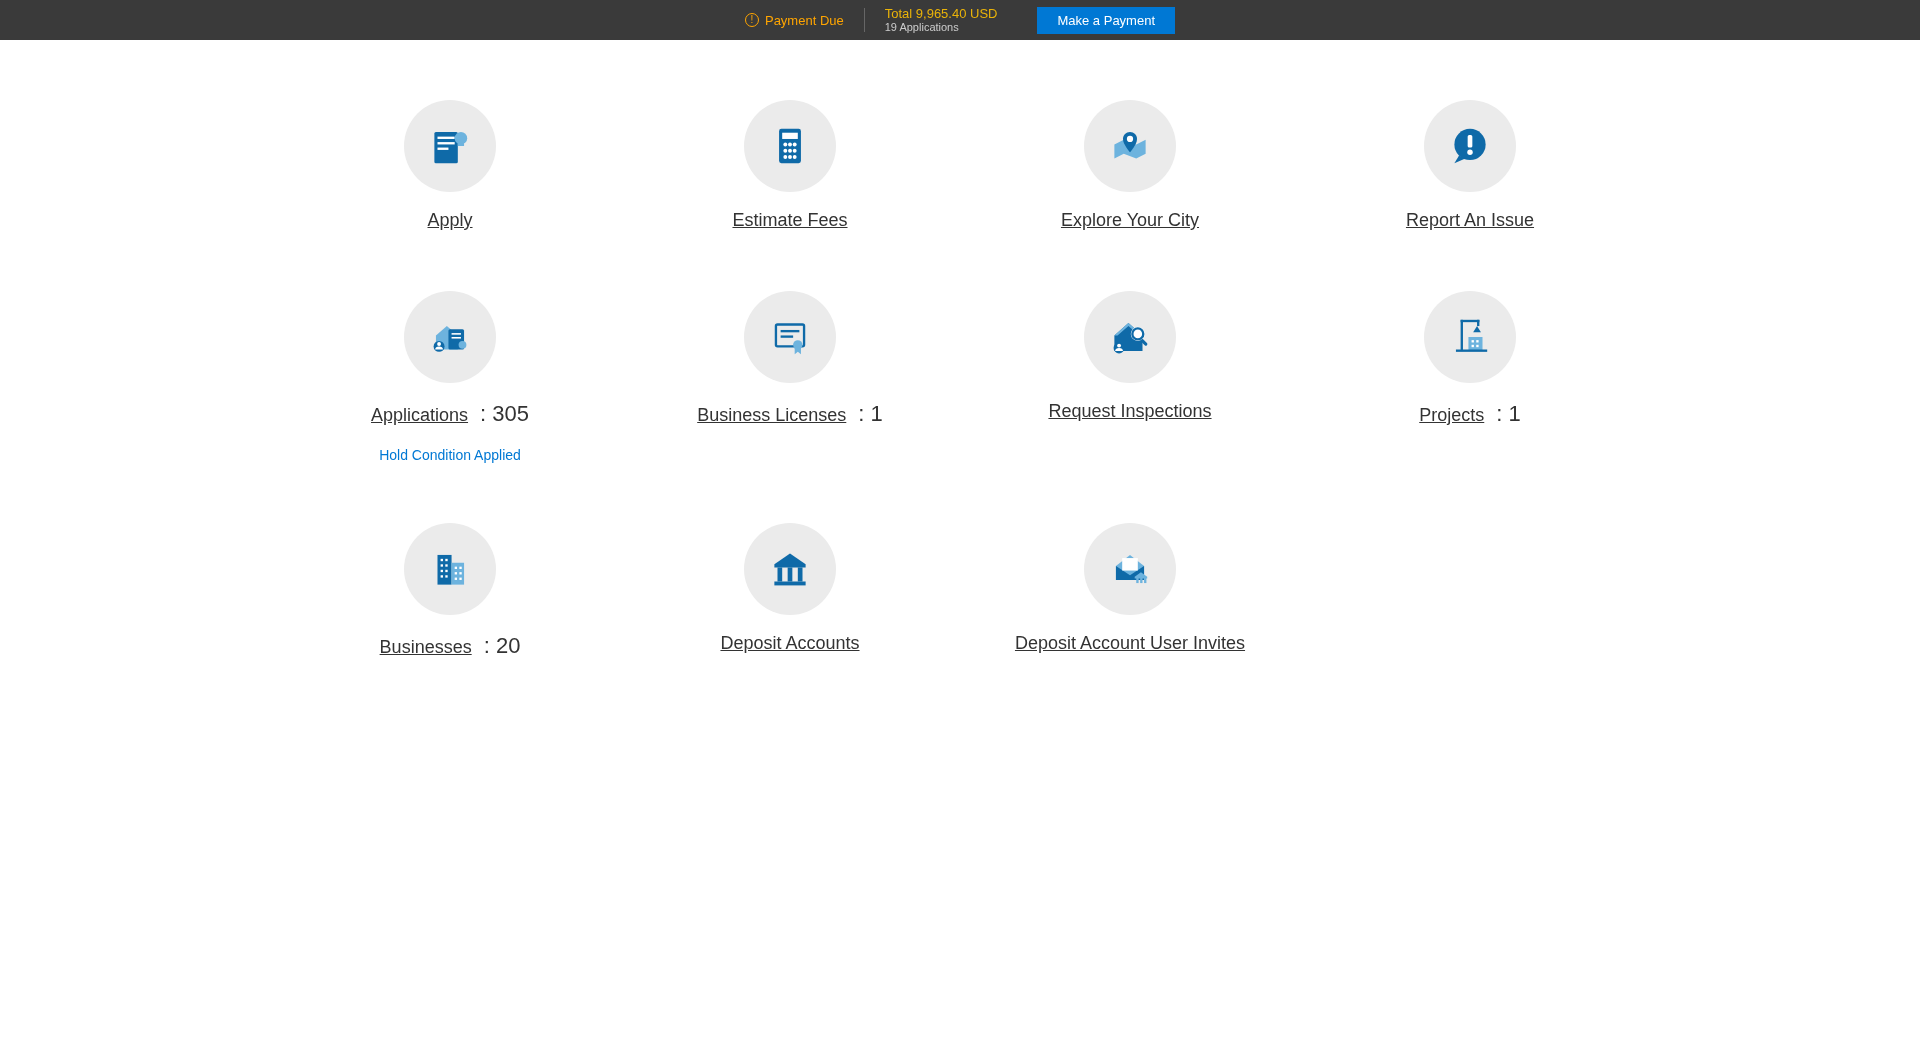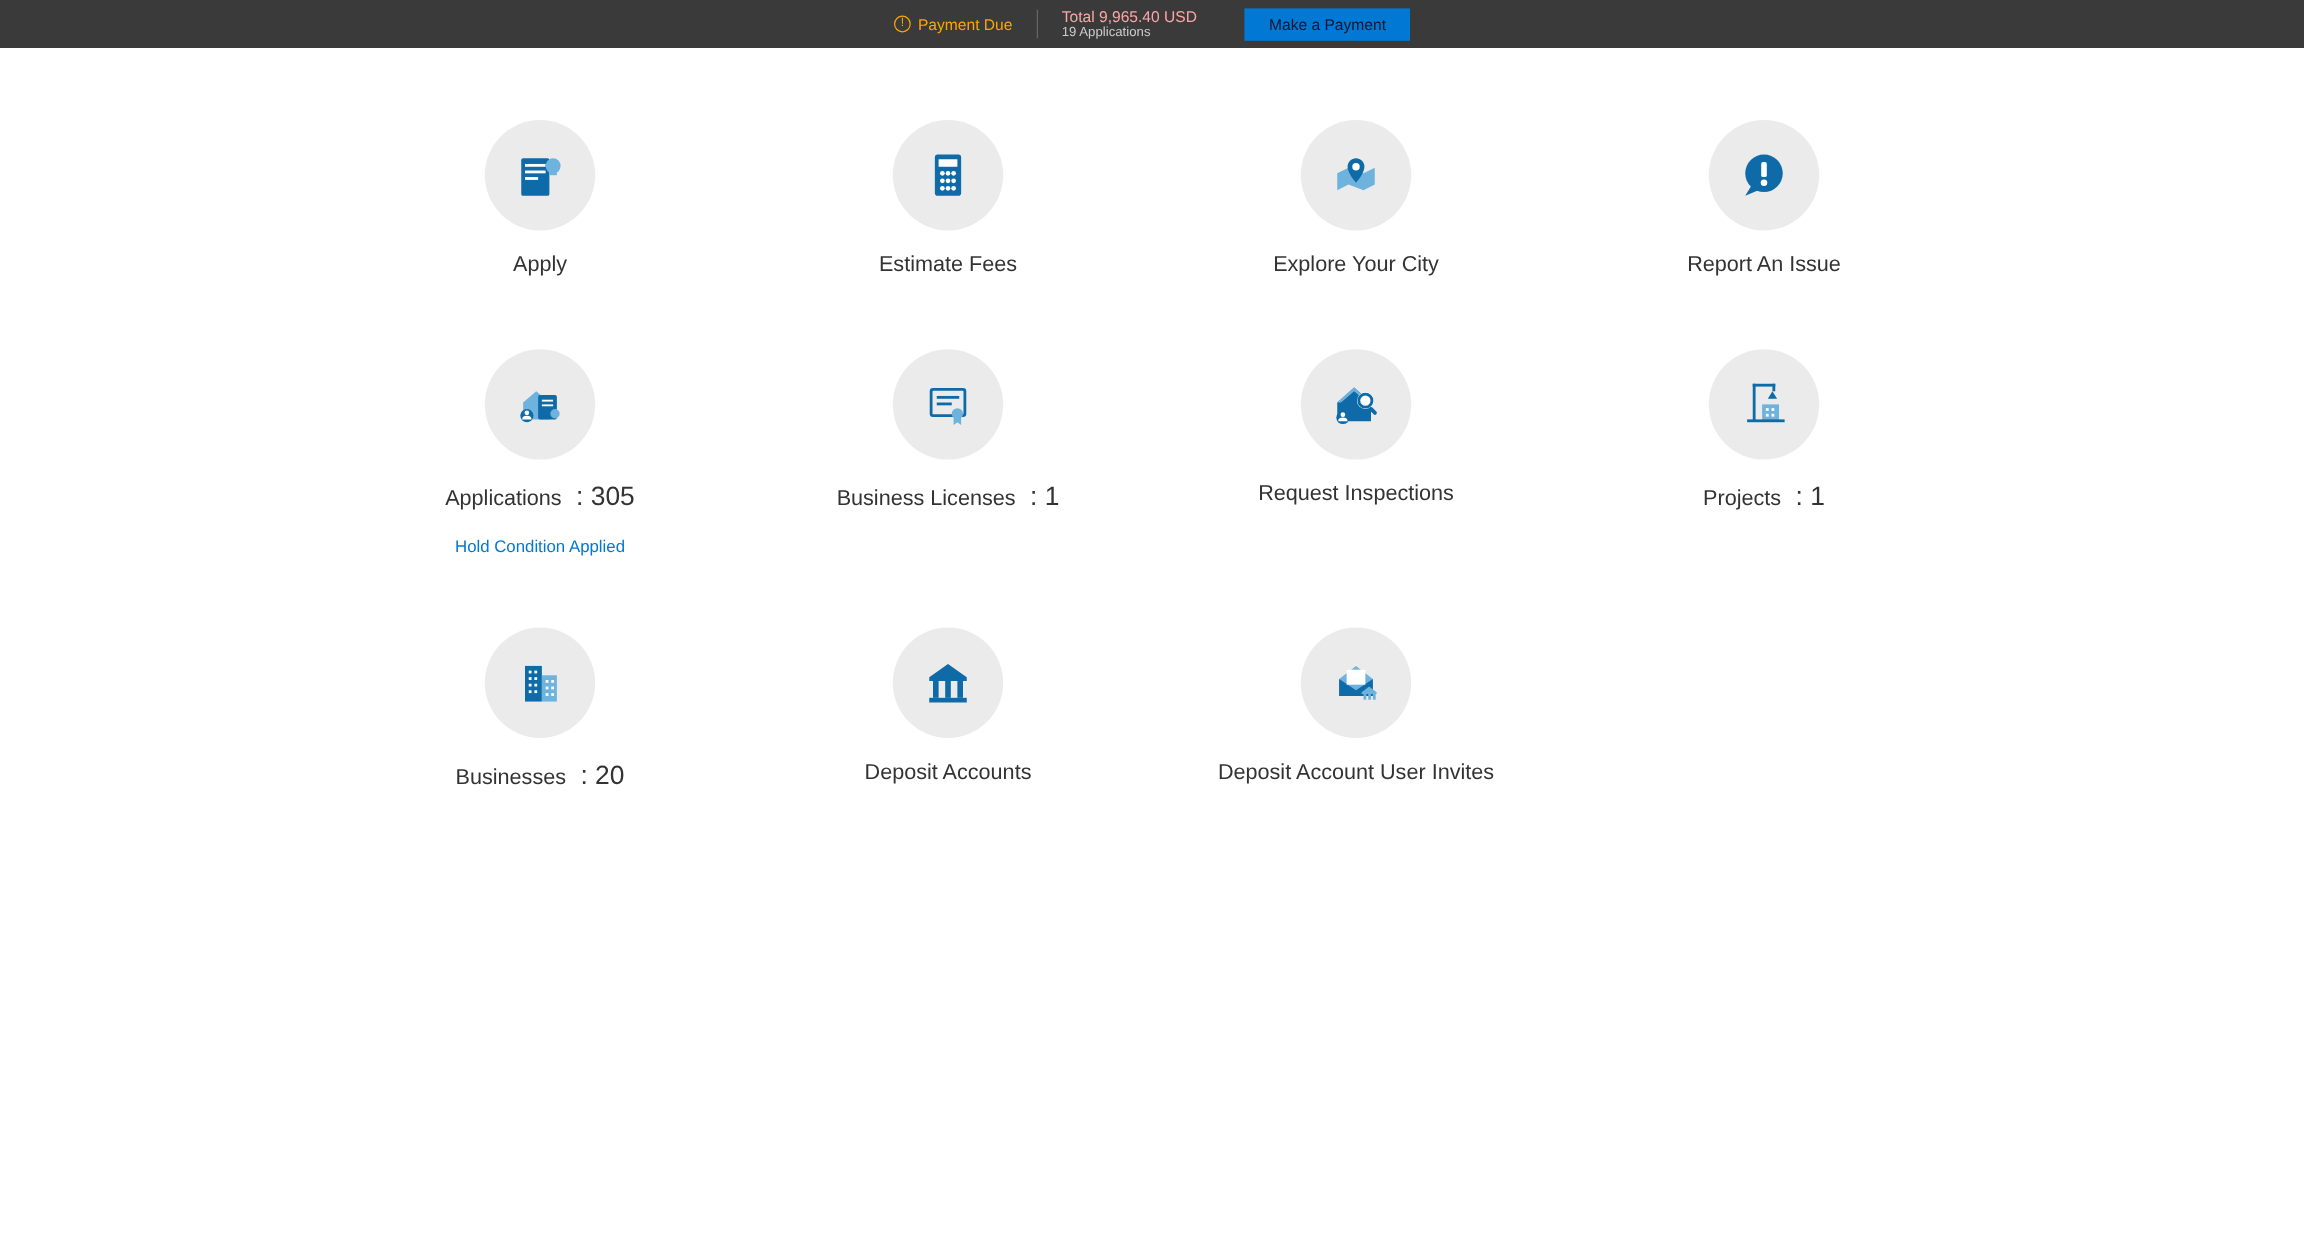--- a/index.html
+++ b/index.html
@@ -44,29 +44,29 @@
       height: 24px;
       background: #666;
     }
     .total-section {
       display: flex;
       flex-direction: column;
       line-height: 1.2;
     }
     .total-amount {
       font-size: 13px;
-      color: #fca5a5;
+      color: #eab308;
     }
     .app-count {
       font-size: 11px;
       color: #ccc;
     }
     .make-payment-btn {
       background: #0078d4;
-      color: #0f172a;
+      color: #ffffff;
       border: none;
       padding: 6px 20px;
       font-size: 13px;
       cursor: pointer;
       margin-left: 20px;
     }
     .container {
       max-width: 1400px;
       margin: 0 auto;
       padding: 60px 40px 40px 40px;
@@ -93,20 +93,21 @@
       justify-content: center;
       margin-bottom: 18px;
     }
     .icon-circle svg {
       width: 50px;
       height: 50px;
     }
     .tile-label {
       font-size: 18px;
       color: #333;
+      text-decoration: underline;
     }
     .tile-count {
       font-size: 22px;
       color: #333;
     }
     .tile-label-row {
       display: flex;
       align-items: baseline;
       gap: 12px;
       justify-content: center;

